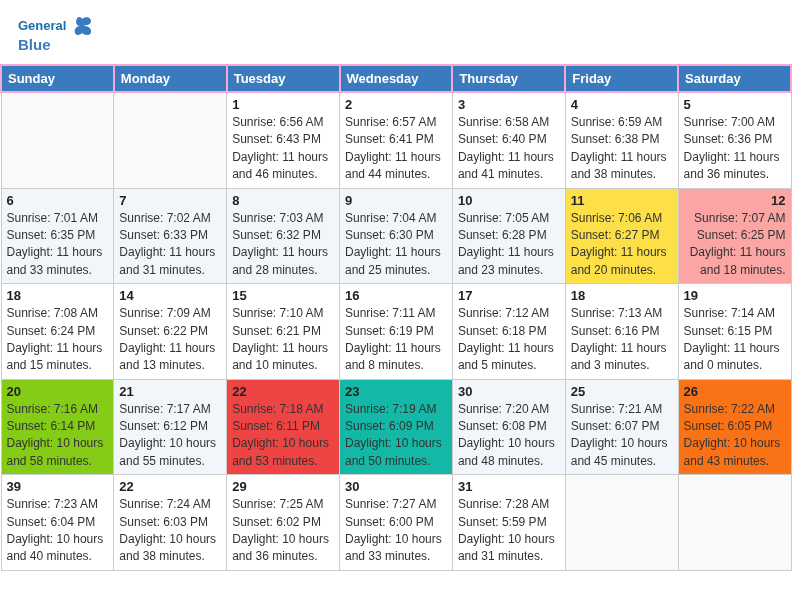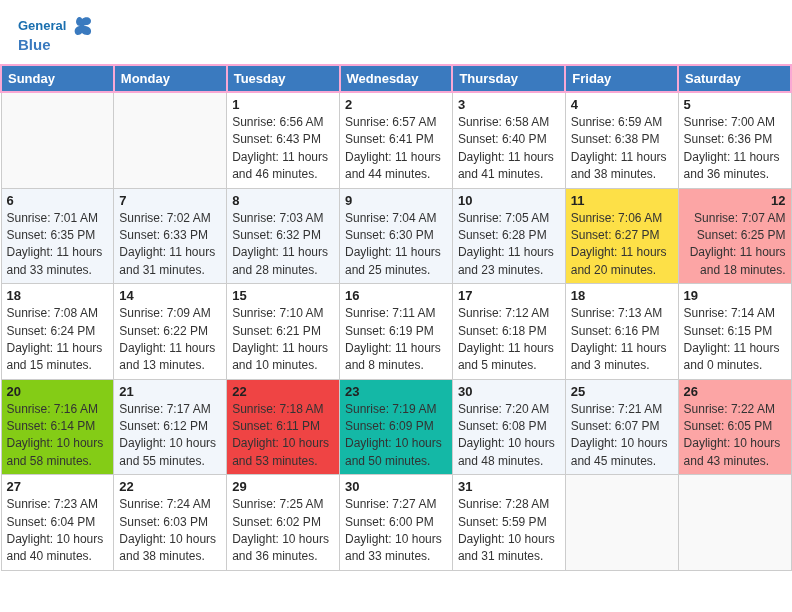--- a/index.html
+++ b/index.html
@@ -237,28 +237,28 @@
             <div class="day-info">Sunrise: 7:19 AM<br>Sunset: 6:09 PM<br>Daylight: 10 hours and 50 minutes.</div>
           </td>
           <td style="background: rgb(242, 246, 251);">
             <span class="day-number">30</span>
             <div class="day-info">Sunrise: 7:20 AM<br>Sunset: 6:08 PM<br>Daylight: 10 hours and 48 minutes.</div>
           </td>
           <td style="background: rgb(242, 246, 251);">
             <span class="day-number">25</span>
             <div class="day-info">Sunrise: 7:21 AM<br>Sunset: 6:07 PM<br>Daylight: 10 hours and 45 minutes.</div>
           </td>
-          <td style="background: #fca5a5;">
+          <td style="background: #f97316;">
             <span class="day-number">26</span>
             <div class="day-info">Sunrise: 7:22 AM<br>Sunset: 6:05 PM<br>Daylight: 10 hours and 43 minutes.</div>
           </td>
         </tr>
         <tr>
           <td>
-            <span class="day-number">27</span>
+            <span class="day-number">39</span>
             <div class="day-info">Sunrise: 7:23 AM<br>Sunset: 6:04 PM<br>Daylight: 10 hours and 40 minutes.</div>
           </td>
           <td>
             <span class="day-number">22</span>
             <div class="day-info">Sunrise: 7:24 AM<br>Sunset: 6:03 PM<br>Daylight: 10 hours and 38 minutes.</div>
           </td>
           <td>
             <span class="day-number">29</span>
             <div class="day-info">Sunrise: 7:25 AM<br>Sunset: 6:02 PM<br>Daylight: 10 hours and 36 minutes.</div>
           </td>

